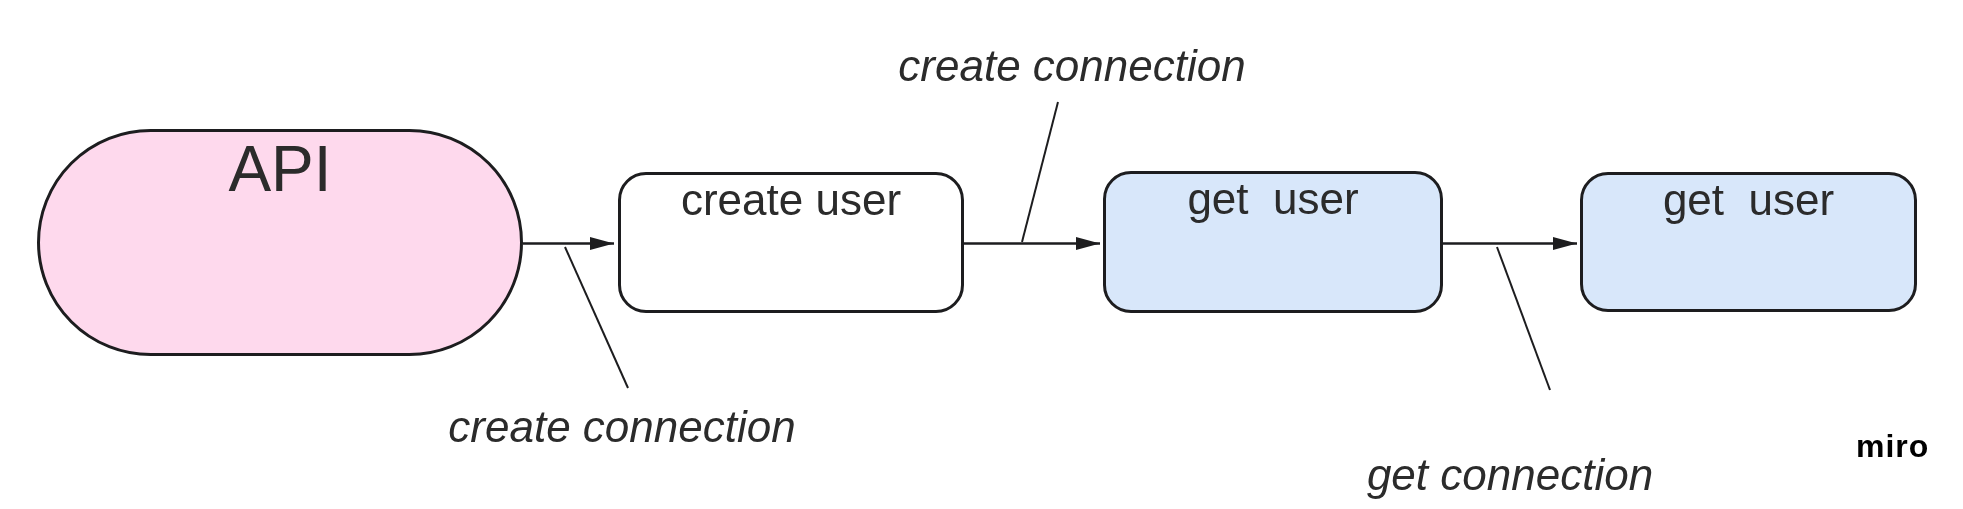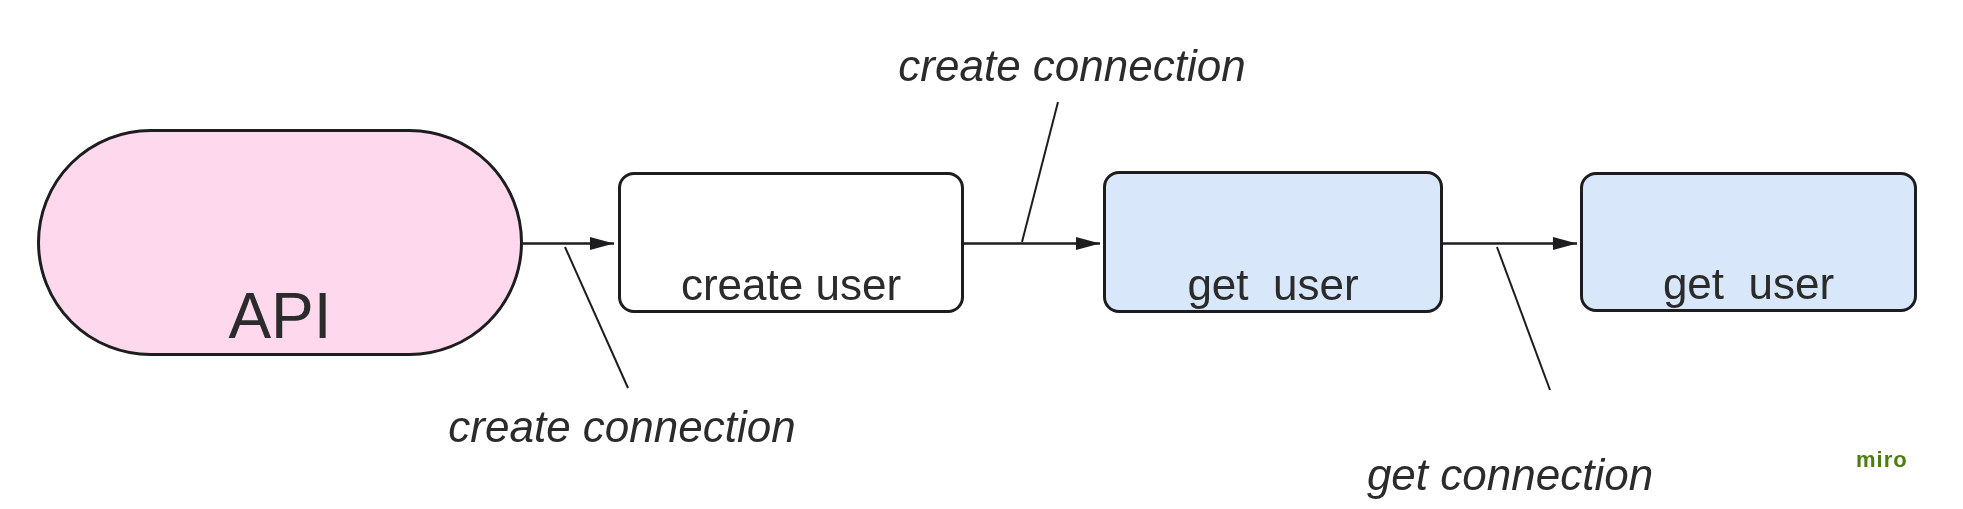--- a/index.html
+++ b/index.html
@@ -21,38 +21,38 @@
     left: 0;
     top: 0;
     width: 1963px;
     height: 509px;
   }
   .node {
     position: absolute;
     box-sizing: border-box;
     border: 3px solid #1d1d1f;
     display: flex;
-    align-items: flex-end;
+    align-items: flex-start;
     justify-content: center;
     white-space: pre;
     text-align: center;
     color: #2b2b2b;
   }
   .node-api {
     left: 37px;
     top: 129px;
     width: 486px;
     height: 227px;
     border-radius: 114px;
     background: #fed9ed;
     border-width: 3.5px;
     font-size: 64px;
   }
   .node-process {
-    border-radius: 16px;
+    border-radius: 28px;
     font-size: 44px;
   }
   .node-create-user {
     left: 618px;
     top: 172px;
     width: 346px;
     height: 141px;
     background: #ffffff;
   }
   .node-get-user-1 {
@@ -86,25 +86,25 @@
     top: 427px;
   }
   .edge-label-bottom-right {
     left: 1510px;
     top: 427px;
     margin-top: 48px;
   }
   .watermark {
     position: absolute;
     left: 1856px;
-    top: 447px;
-    font-size: 22px;
+    top: 428px;
+    font-size: 32px;
     font-weight: 600;
     letter-spacing: 1px;
-    color: #4d7c0f;
+    color: #000000;
   }
 </style>
 </head>
 <body>
 
 <div class="canvas">
 
   <svg class="svg-layer" viewBox="0 0 1963 509" xmlns="http://www.w3.org/2000/svg">
     <defs>
       <marker id="arrowhead" markerUnits="userSpaceOnUse" markerWidth="26" markerHeight="16" refX="24" refY="8" orient="auto">

